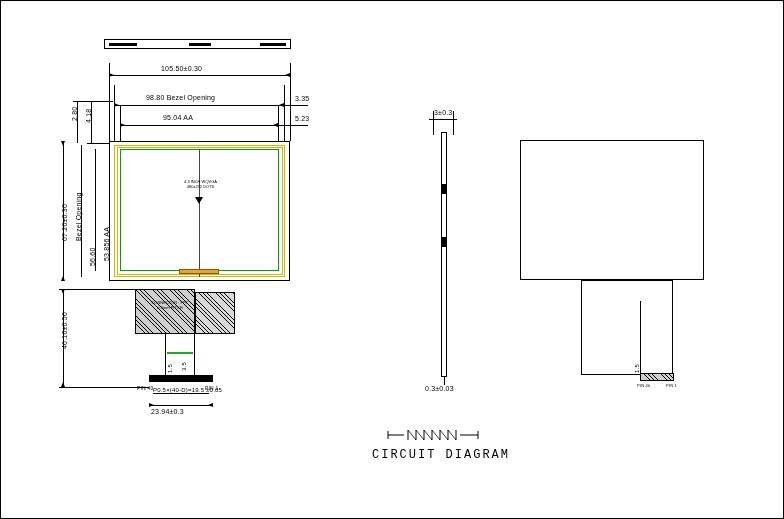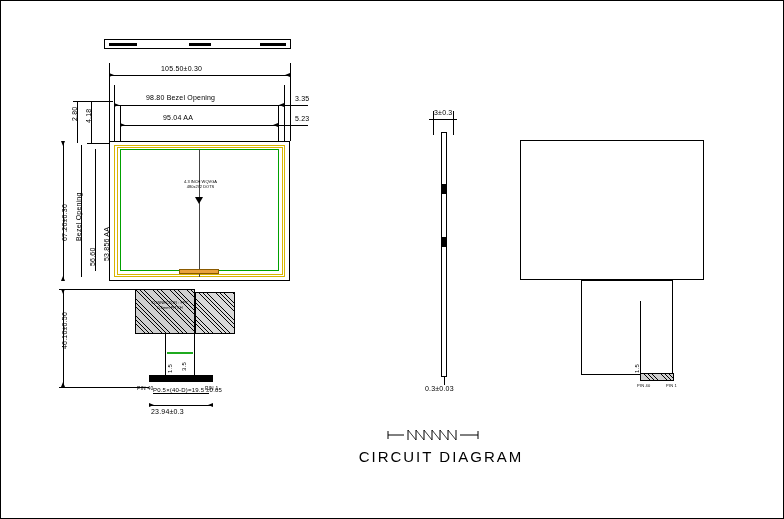--- a/index.html
+++ b/index.html
@@ -118,23 +118,23 @@
     border:1px solid #000;
     box-sizing:border-box;
     background:#fff;
   }
   
   .circuit-wrap{
     position:absolute;
     text-align:center;
   }
   .circuit-title{
-    font-size:15px;
+    font-size:12px;
     letter-spacing:2px;
-    font-family:Liberation Sans, sans-serif;
+    font-family:Liberation Mono, monospace;
   }
   .coil{
     display:block;
     margin:0 auto 4px auto;
   }
   .dimarrow-l,.dimarrow-r{
     position:absolute;width:0;height:0;
     border-top:2.5px solid transparent;
     border-bottom:2.5px solid transparent;
   }

